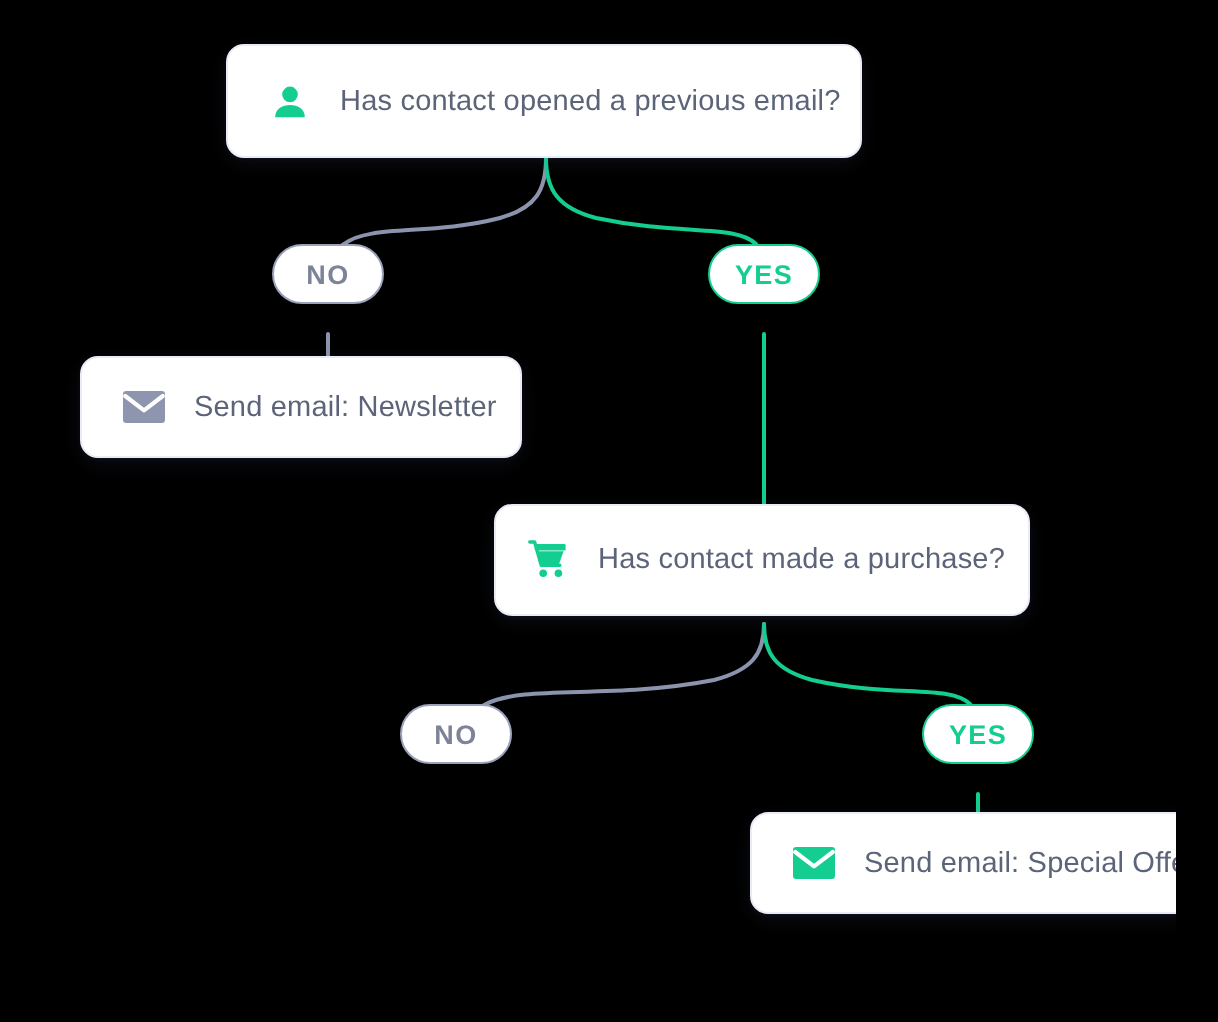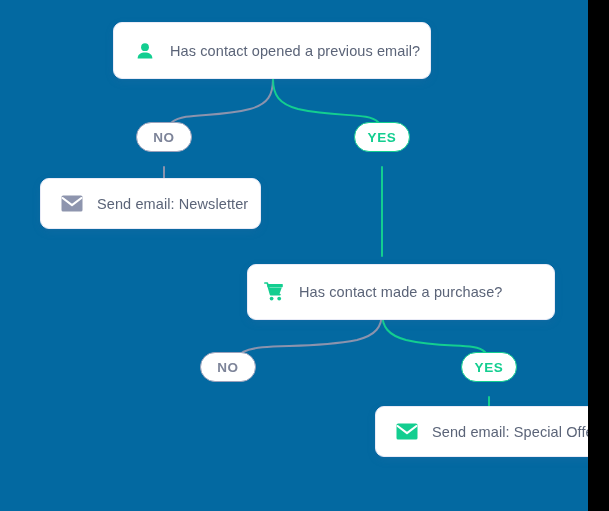--- a/index.html
+++ b/index.html
@@ -1,21 +1,21 @@
 <!DOCTYPE html>
 <html><head>
 <meta charset="utf-8">
 <style>
   html,body{margin:0;padding:0;}
   body{
     width:609px;height:511px;overflow:hidden;position:relative;
     background:#ffffff;
     font-family:"Liberation Sans","DejaVu Sans",sans-serif;
   }
-  #stage{position:absolute;inset:0;width:609px;height:511px;overflow:hidden;background:#0369a1;}
+  #stage{position:absolute;inset:0;width:609px;height:511px;overflow:hidden;background:#000000;}
 
   
   .occluder{position:absolute;top:0;right:0;width:21px;height:511px;background:#000000;z-index:60;}
 
   svg.wires{position:absolute;left:0;top:0;width:609px;height:511px;z-index:1;overflow:visible;}
 
   .node{
     position:absolute;z-index:10;
     display:flex;align-items:center;
     background:#ffffff;
@@ -92,21 +92,21 @@
   <div class="node" style="left:40px;top:178px;width:221px;height:51px;">
     <span class="ico">
       <svg width="22" height="17" viewBox="0 0 22 17" aria-hidden="true">
         <rect x="0.5" y="0.5" width="21" height="16" rx="1.6" fill="#8e95ae"></rect>
         <path d="M1.6 3.0 L11 10.2 L20.4 3.0" fill="none" stroke="#ffffff" stroke-width="2.1" stroke-linejoin="round" stroke-linecap="round"></path>
       </svg>
     </span>
     <span class="label">Send email: Newsletter</span>
   </div>
 
-  <div class="node" style="left:247px;top:264px;width:308px;height:56px;padding-left:15px;">
+  <div class="node" style="left:247px;top:252px;width:268px;height:56px;padding-left:15px;">
     <span class="ico">
       <svg width="21" height="20" viewBox="0 0 21 20" aria-hidden="true">
         <rect x="3.4" y="2.0" width="15.4" height="3.2" rx="0.6" fill="#13ce90"></rect>
         <path d="M4.4 5.6 L17.8 5.6 L15.4 12.2 L6.8 12.2 Z" fill="#13ce90"></path>
         <path d="M0.9 1.0 L3.3 1.0 L6.6 12.6 L15.9 12.6" fill="none" stroke="#13ce90" stroke-width="1.7" stroke-linecap="round" stroke-linejoin="round"></path>
         <circle cx="7.6" cy="16.6" r="1.9" fill="#13ce90"></circle>
         <circle cx="15.2" cy="16.6" r="1.9" fill="#13ce90"></circle>
       </svg>
     </span>
     <span class="label">Has contact made a purchase?</span>

